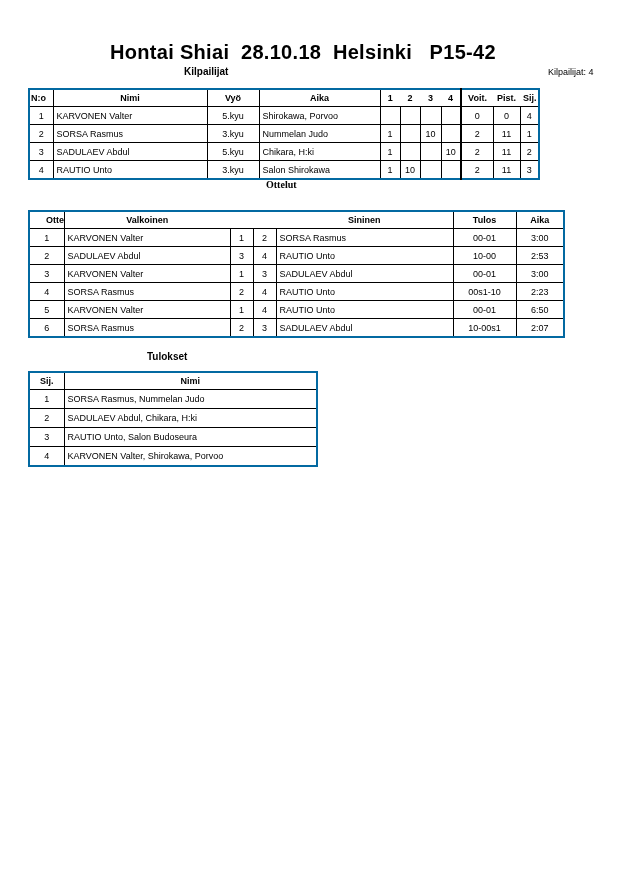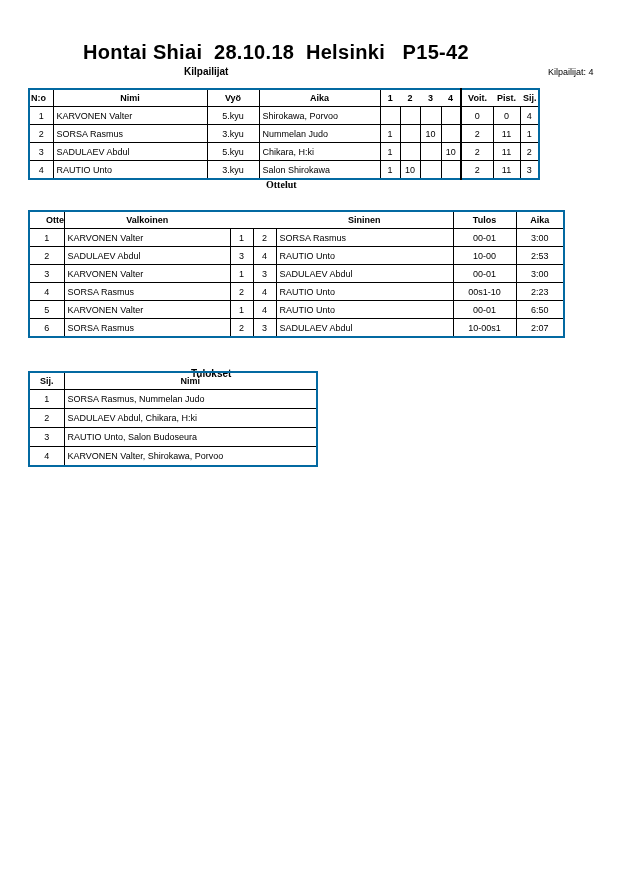--- a/index.html
+++ b/index.html
@@ -19,30 +19,31 @@
   .doc-title {
     position: absolute;
     top: 41px;
     left: 0;
     width: 552px;
     text-align: center;
     font-size: 20px;
     font-weight: bold;
     white-space: pre;
     letter-spacing: 0.3px;
+    padding-left: 27px;
   }
   .section-label {
     position: absolute;
     font-size: 10px;
     font-weight: bold;
     white-space: nowrap;
   }
   #label-kilpailijat { top: 66px;  left: 184px; }
   #label-ottelut     { top: 179px; left: 266px; font-family: Liberation Serif, serif; }
-  #label-tulokset    { top: 368px; left: 147px; margin-left: 44px; }
+  #label-tulokset    { top: 351px; left: 147px; }
   .count-label {
     position: absolute;
     top: 67px;
     left: 548px;
     font-size: 9px;
     white-space: nowrap;
   }
 
   table.sheet {
     position: absolute;

